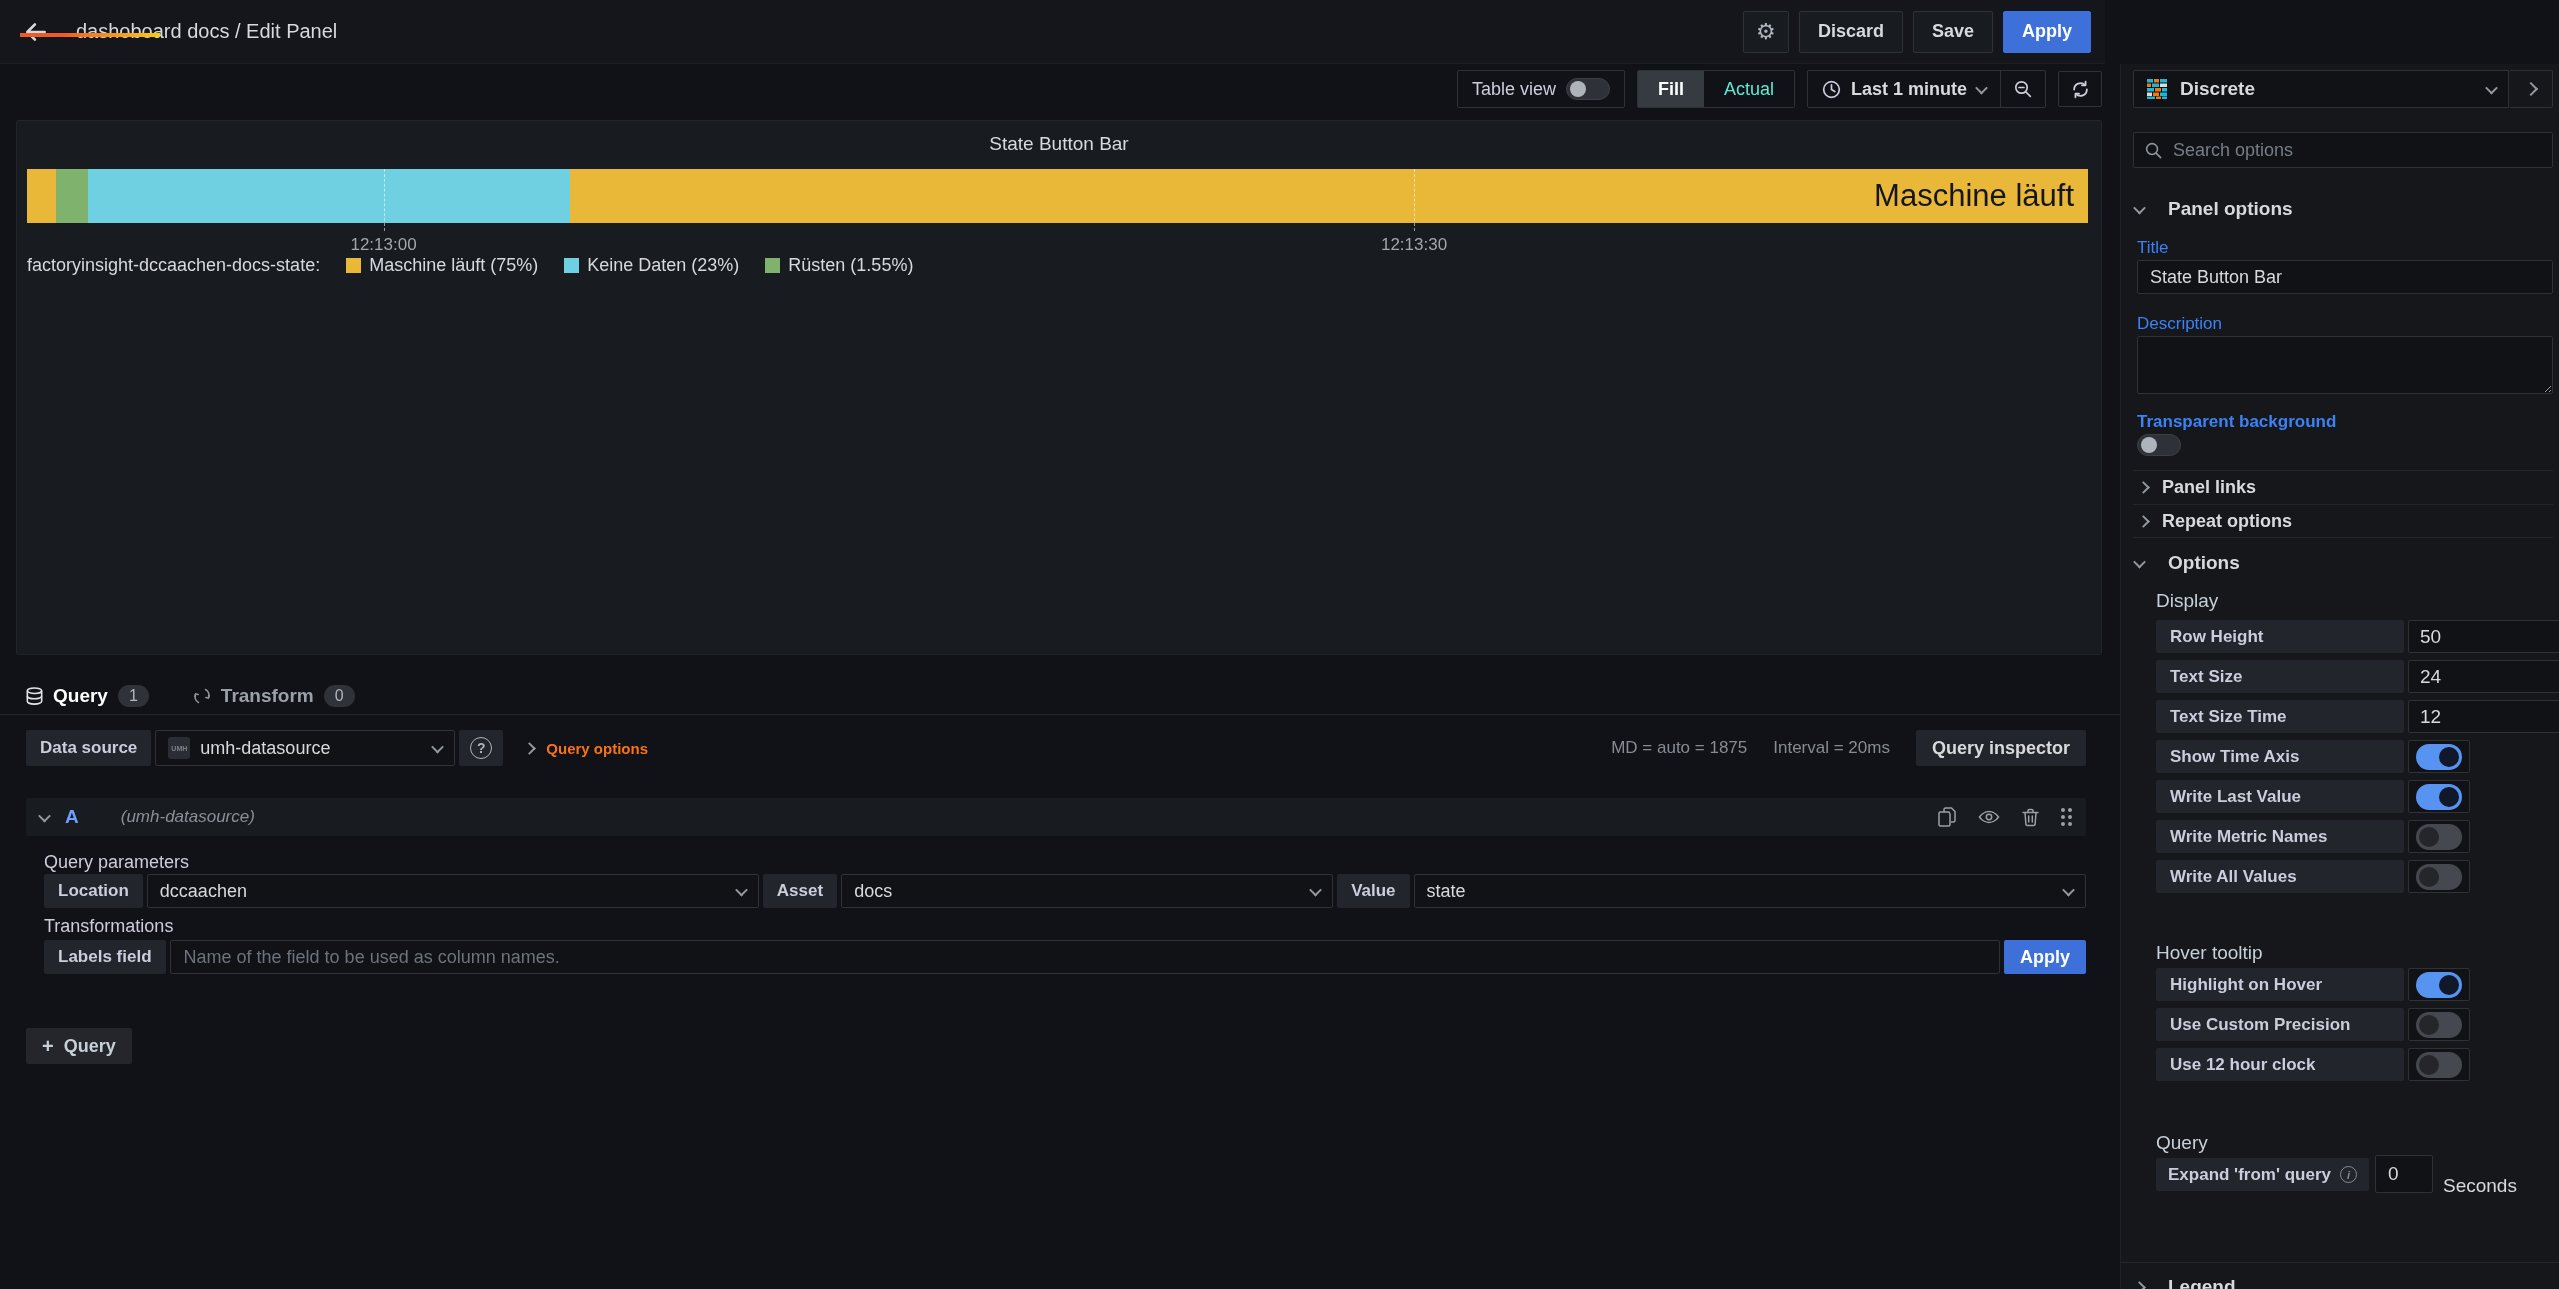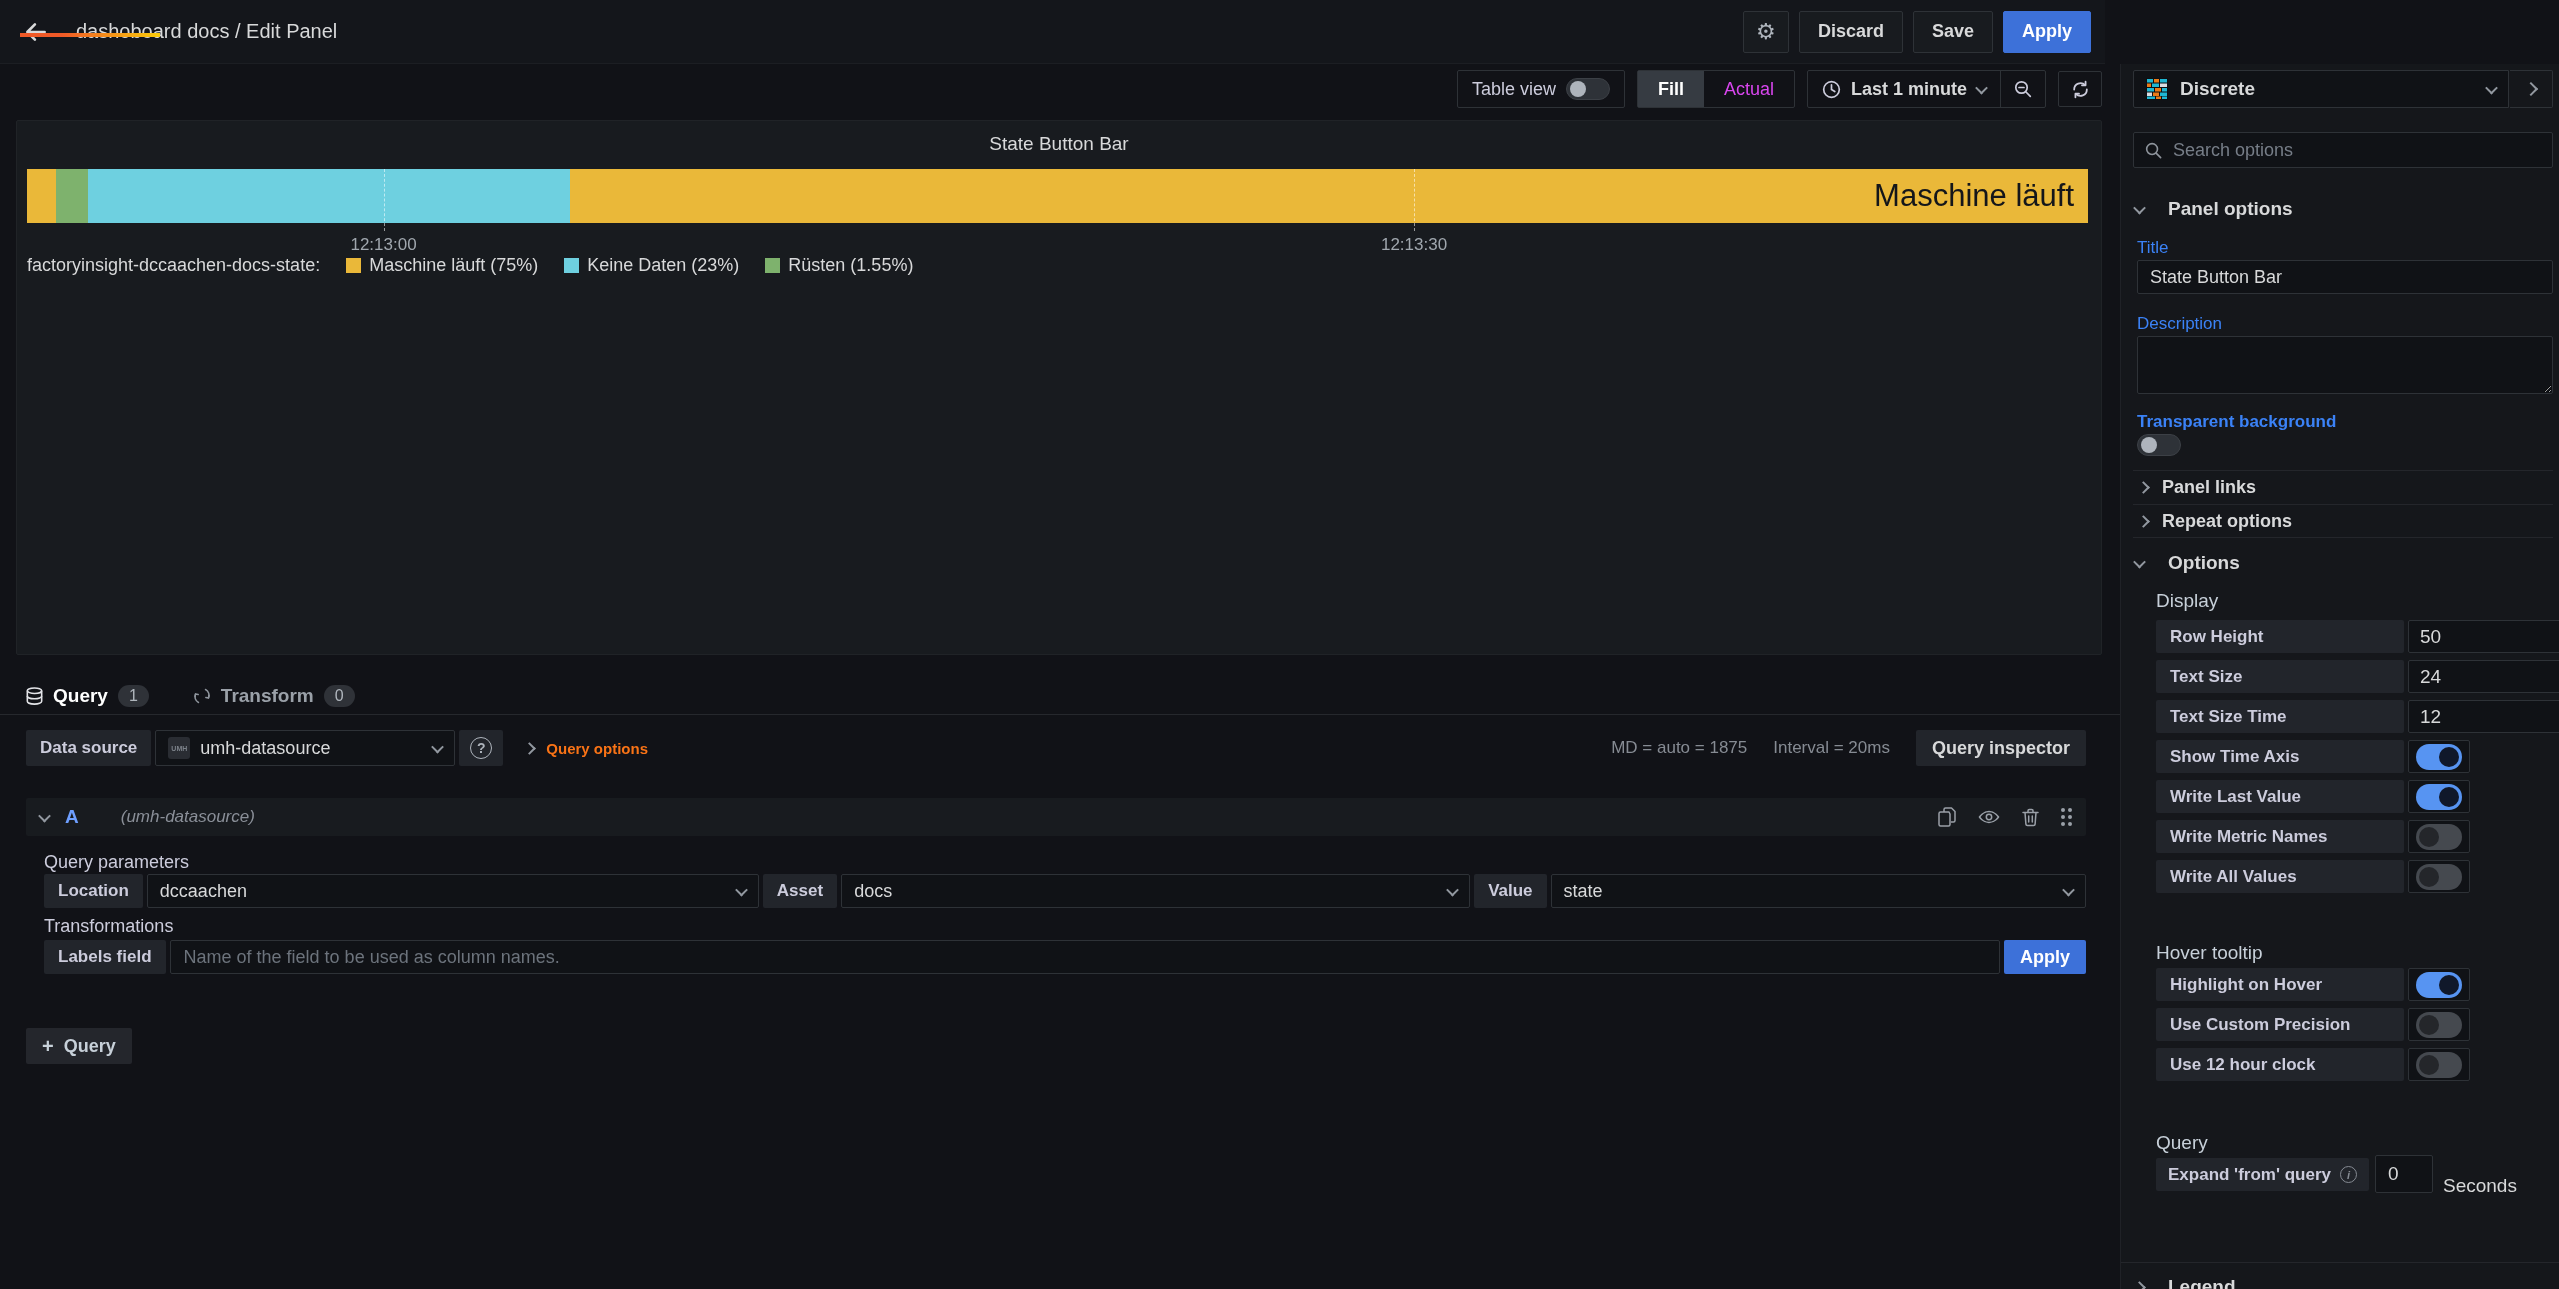--- a/index.html
+++ b/index.html
@@ -17,21 +17,21 @@
   .nav-right{margin-left:auto;display:flex;gap:10px;align-items:center;}
   .btn{height:42px;border-radius:2px;border:1px solid #2e3237;background:#181b1f;color:#d8d9da;font-size:18px;font-weight:600;padding:0 18px;display:flex;align-items:center;justify-content:center;cursor:pointer;font-family:inherit;}
   .btn.icon-btn{width:46px;padding:0;font-size:22px;color:#aeb4bc;}
   .btn.primary{background:#3d71d9;border-color:#3d71d9;color:#fff;}
   
   .toolbar{position:absolute;top:70px;right:457px;height:38px;display:flex;gap:12px;align-items:center;border-radius:17px;}
   .tgroup{height:38px;border:1px solid #2e3237;border-radius:2px;display:flex;align-items:center;background:transparent;}
   .tgroup .tg-pad{padding:0 14px;display:flex;align-items:center;gap:10px;font-size:18px;color:#ccccdc;}
   .toggle-sm{width:44px;height:22px;border-radius:12px;background:#2e3238;border:1px solid #3c4046;position:relative;cursor:pointer;}
   .toggle-sm .knob{position:absolute;left:3px;top:2px;width:16px;height:16px;border-radius:50%;background:#aeb4bc;}
-  .seg-btn{padding:0 20px;height:36px;display:flex;align-items:center;font-size:18px;color:#d946ef;cursor:pointer;}
+  .seg-btn{padding:0 20px;height:36px;display:flex;align-items:center;font-size:18px;color:#5eead4;cursor:pointer;}
   .seg-btn.active{background:#363b42;color:#fff;font-weight:600;}
   .tg-divider{width:1px;align-self:stretch;background:#2e3237;}
   .tg-icon{width:44px;height:36px;display:flex;align-items:center;justify-content:center;cursor:pointer;}
   .bold-label{font-weight:600;color:#d8d9da;}
   
   .panel-card{position:absolute;left:16px;top:120px;width:2086px;height:535px;background:#181b1f;border:1px solid #202327;border-radius:2px;}
   .panel-title{position:absolute;left:0;top:12px;width:100%;text-align:center;font-size:19px;font-weight:500;color:#d8d9da;}
   .chart-area{position:absolute;left:10px;top:48px;width:2061px;height:170px;}
   .state-bar{position:relative;width:100%;height:54px;display:flex;overflow:hidden;}
   .state-bar .seg{height:100%;}
@@ -299,21 +299,21 @@
 
 <div class="section-label" style="left:44px;top:852px;">Query parameters</div>
 
 <div class="param-row">
   <div class="lbox">Location</div>
   <div class="select" style="width:612px;">
     <span>dccaachen</span>
     <span class="chev down"></span>
   </div>
   <div class="lbox">Asset</div>
-  <div class="select" style="width:629px;">
+  <div class="select" style="width:492px;">
     <span>docs</span>
     <span class="chev down"></span>
   </div>
   <div class="lbox">Value</div>
   <div class="select" style="flex:1;">
     <span>state</span>
     <span class="chev down"></span>
   </div>
 </div>
 

